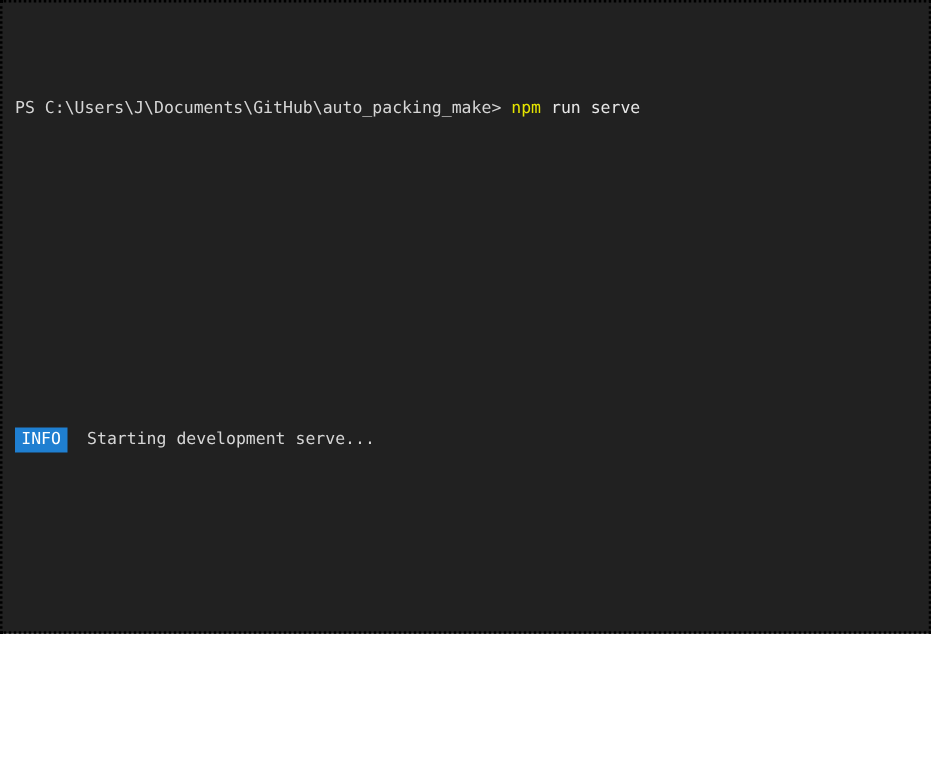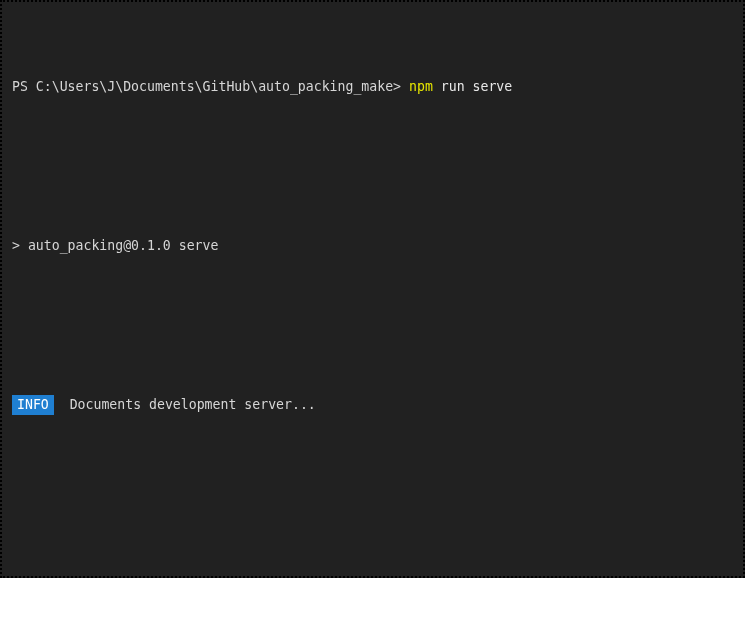--- a/index.html
+++ b/index.html
@@ -11,21 +11,21 @@
     width: 745px;
     height: 617px;
     overflow: hidden;
     font-family: "DejaVu Sans Mono", "Liberation Mono", monospace;
   }
 
   
   #terminal-window {
     box-sizing: border-box;
     width: 745px;
-    height: 578px;
+    height: 507px;
     border: 2px dotted #000000;
     background: #212121;
     padding: 6px 8px 4px 10px;
     overflow: hidden;
   }
 
   #terminal-output {
     font-family: "DejaVu Sans Mono", "Liberation Mono", monospace;
     font-size: 13.2px;
     line-height: 17.6px;
@@ -62,26 +62,25 @@
 
 <div id="terminal-window" style="background: rgb(33, 33, 33);">
   <div id="terminal-output" style="color: rgb(214, 214, 214);">
 
     
     <div class="line"><span class="c-default">PS </span><span class="c-default">C:\Users\J\Documents\GitHub\auto_packing_make</span><span class="c-default">&gt; </span><span class="c-yellow" style="color: rgb(229, 229, 0);">npm</span><span class="c-white"> run serve</span></div>
 
     <div class="line blank"></div>
 
     
-    <div class="line"><span class="c-default">&gt; auto_packing@0.1.0 serve</span></div>
 
     <div class="line blank"></div>
 
     
-    <div class="line"><span class="badge badge-info" style="background: rgb(31, 127, 209); color: rgb(255, 255, 255);">INFO</span><span class="c-default">  Documents development server...</span></div>
+    <div class="line"><span class="badge badge-info" style="background: rgb(31, 127, 209); color: rgb(255, 255, 255);">INFO</span><span class="c-default">  Starting development serve...</span></div>
 
     <div class="line blank"></div>
     <div class="line blank"></div>
 
     
     
 
     
 
     

